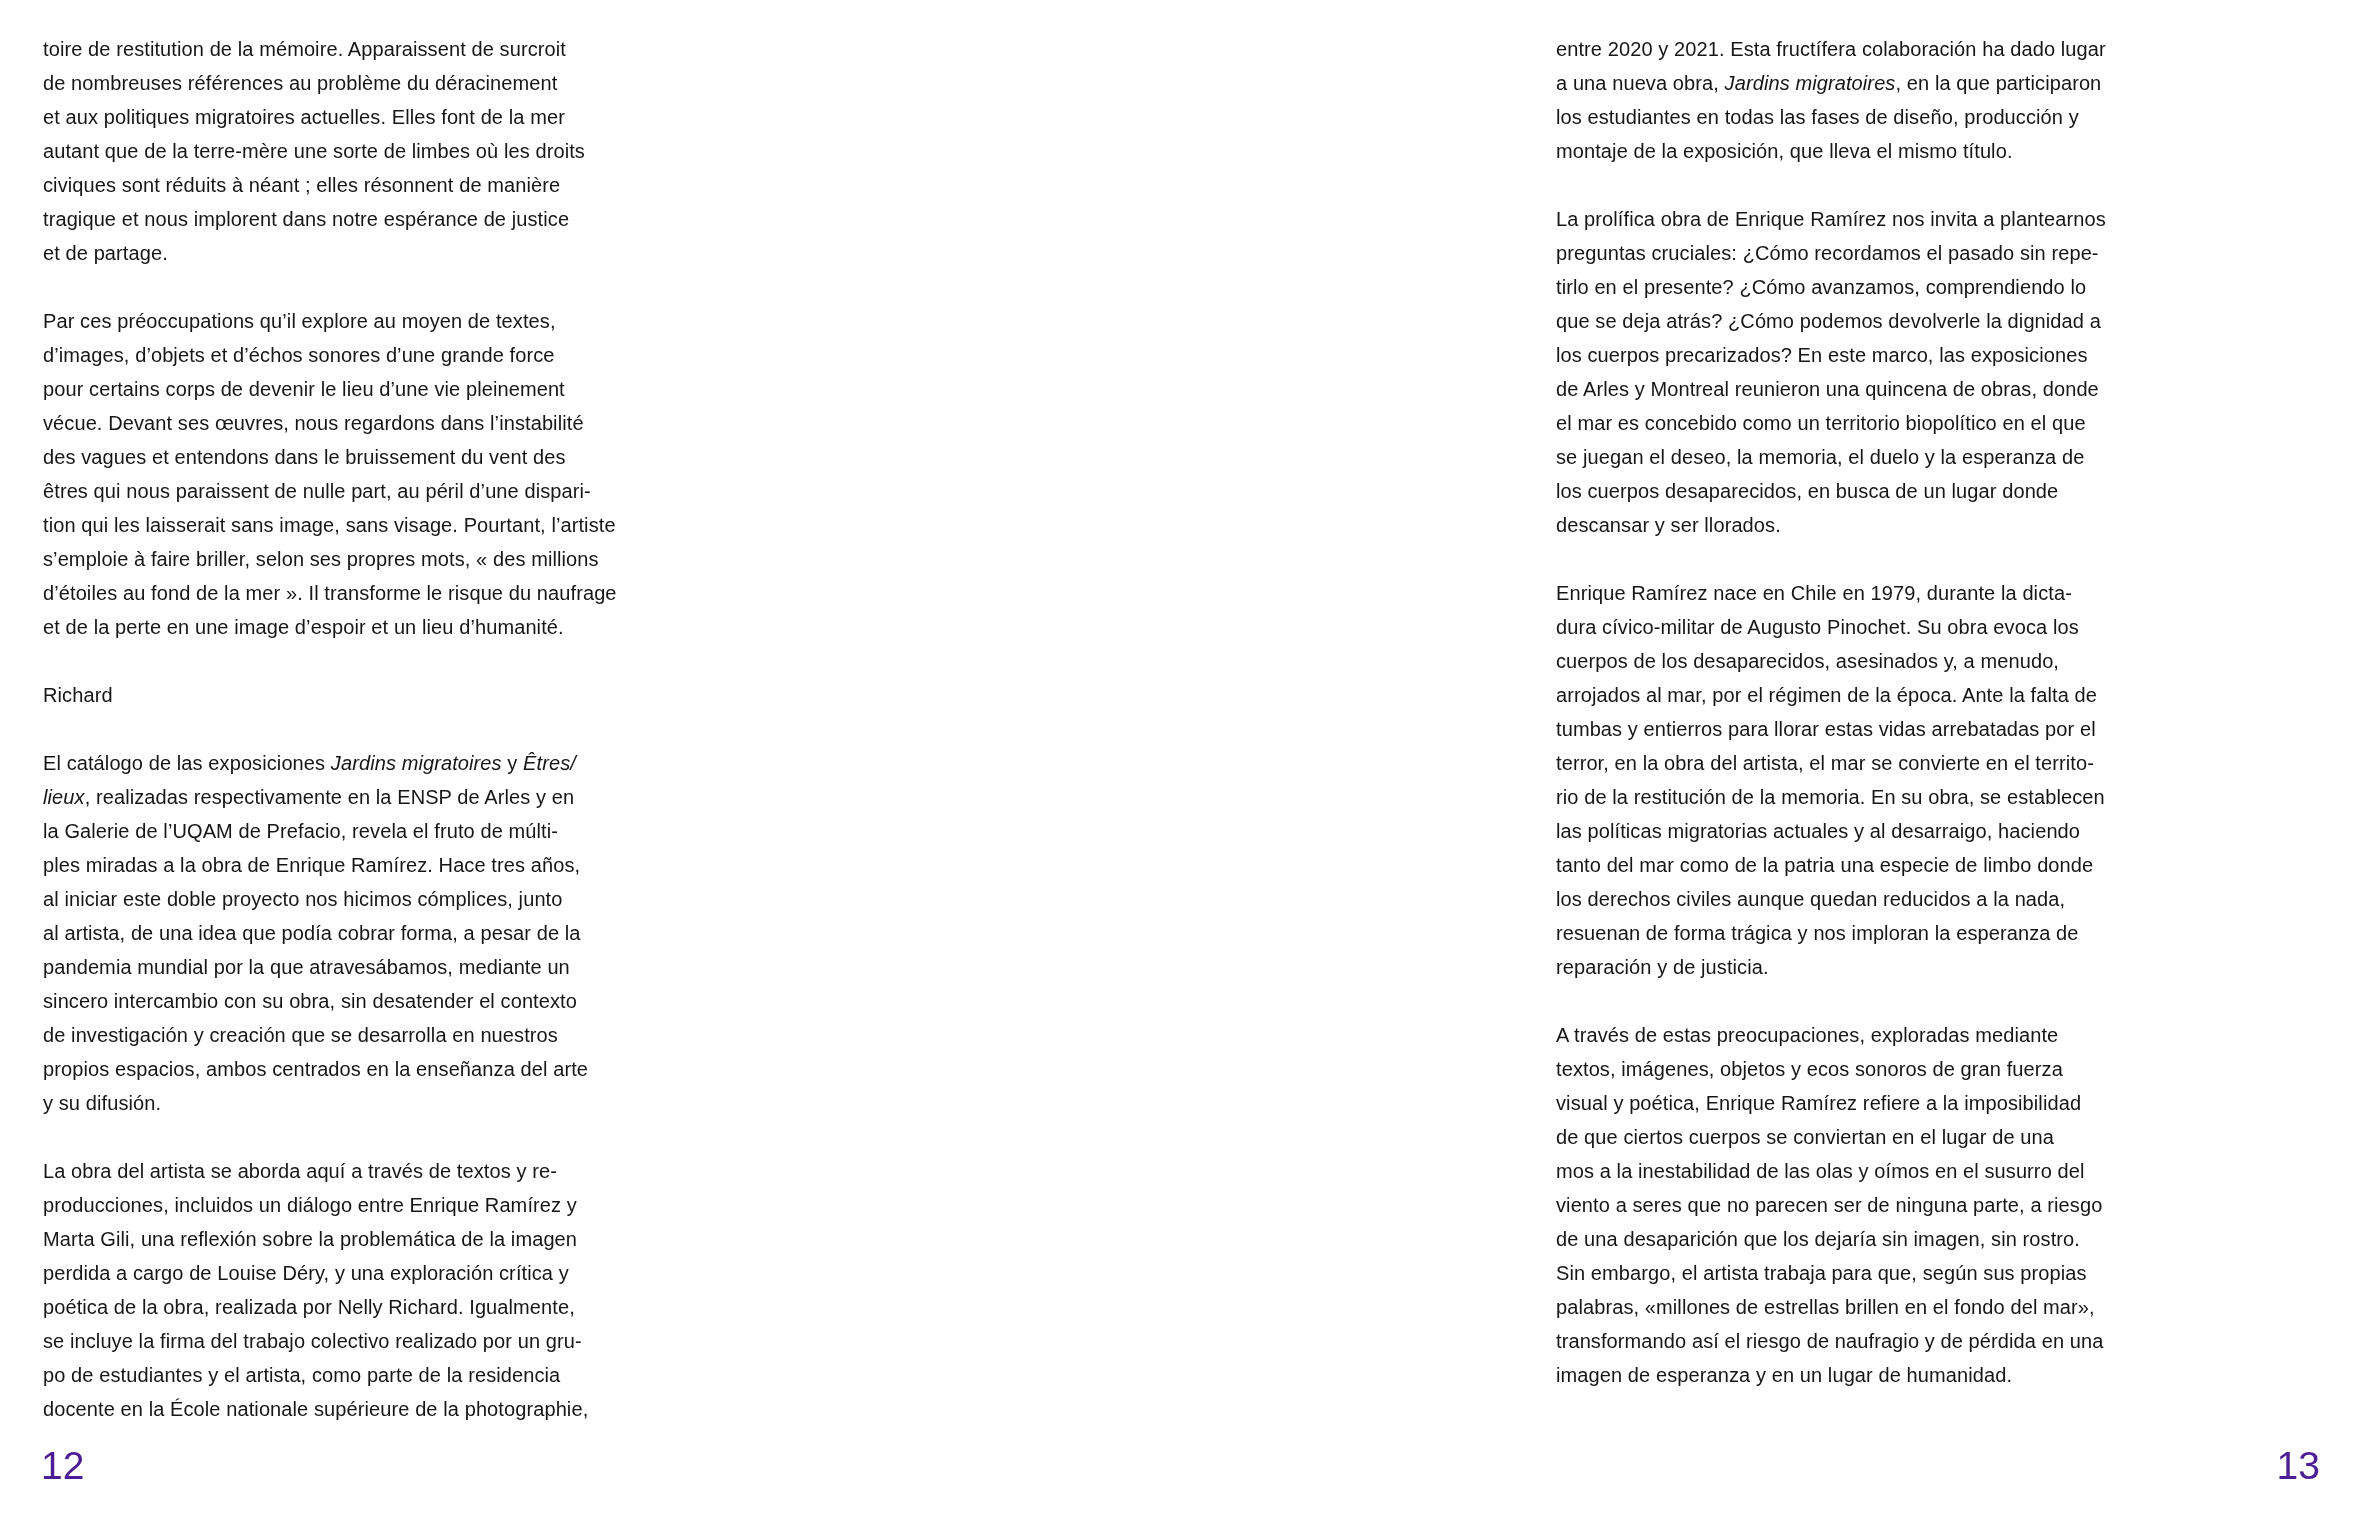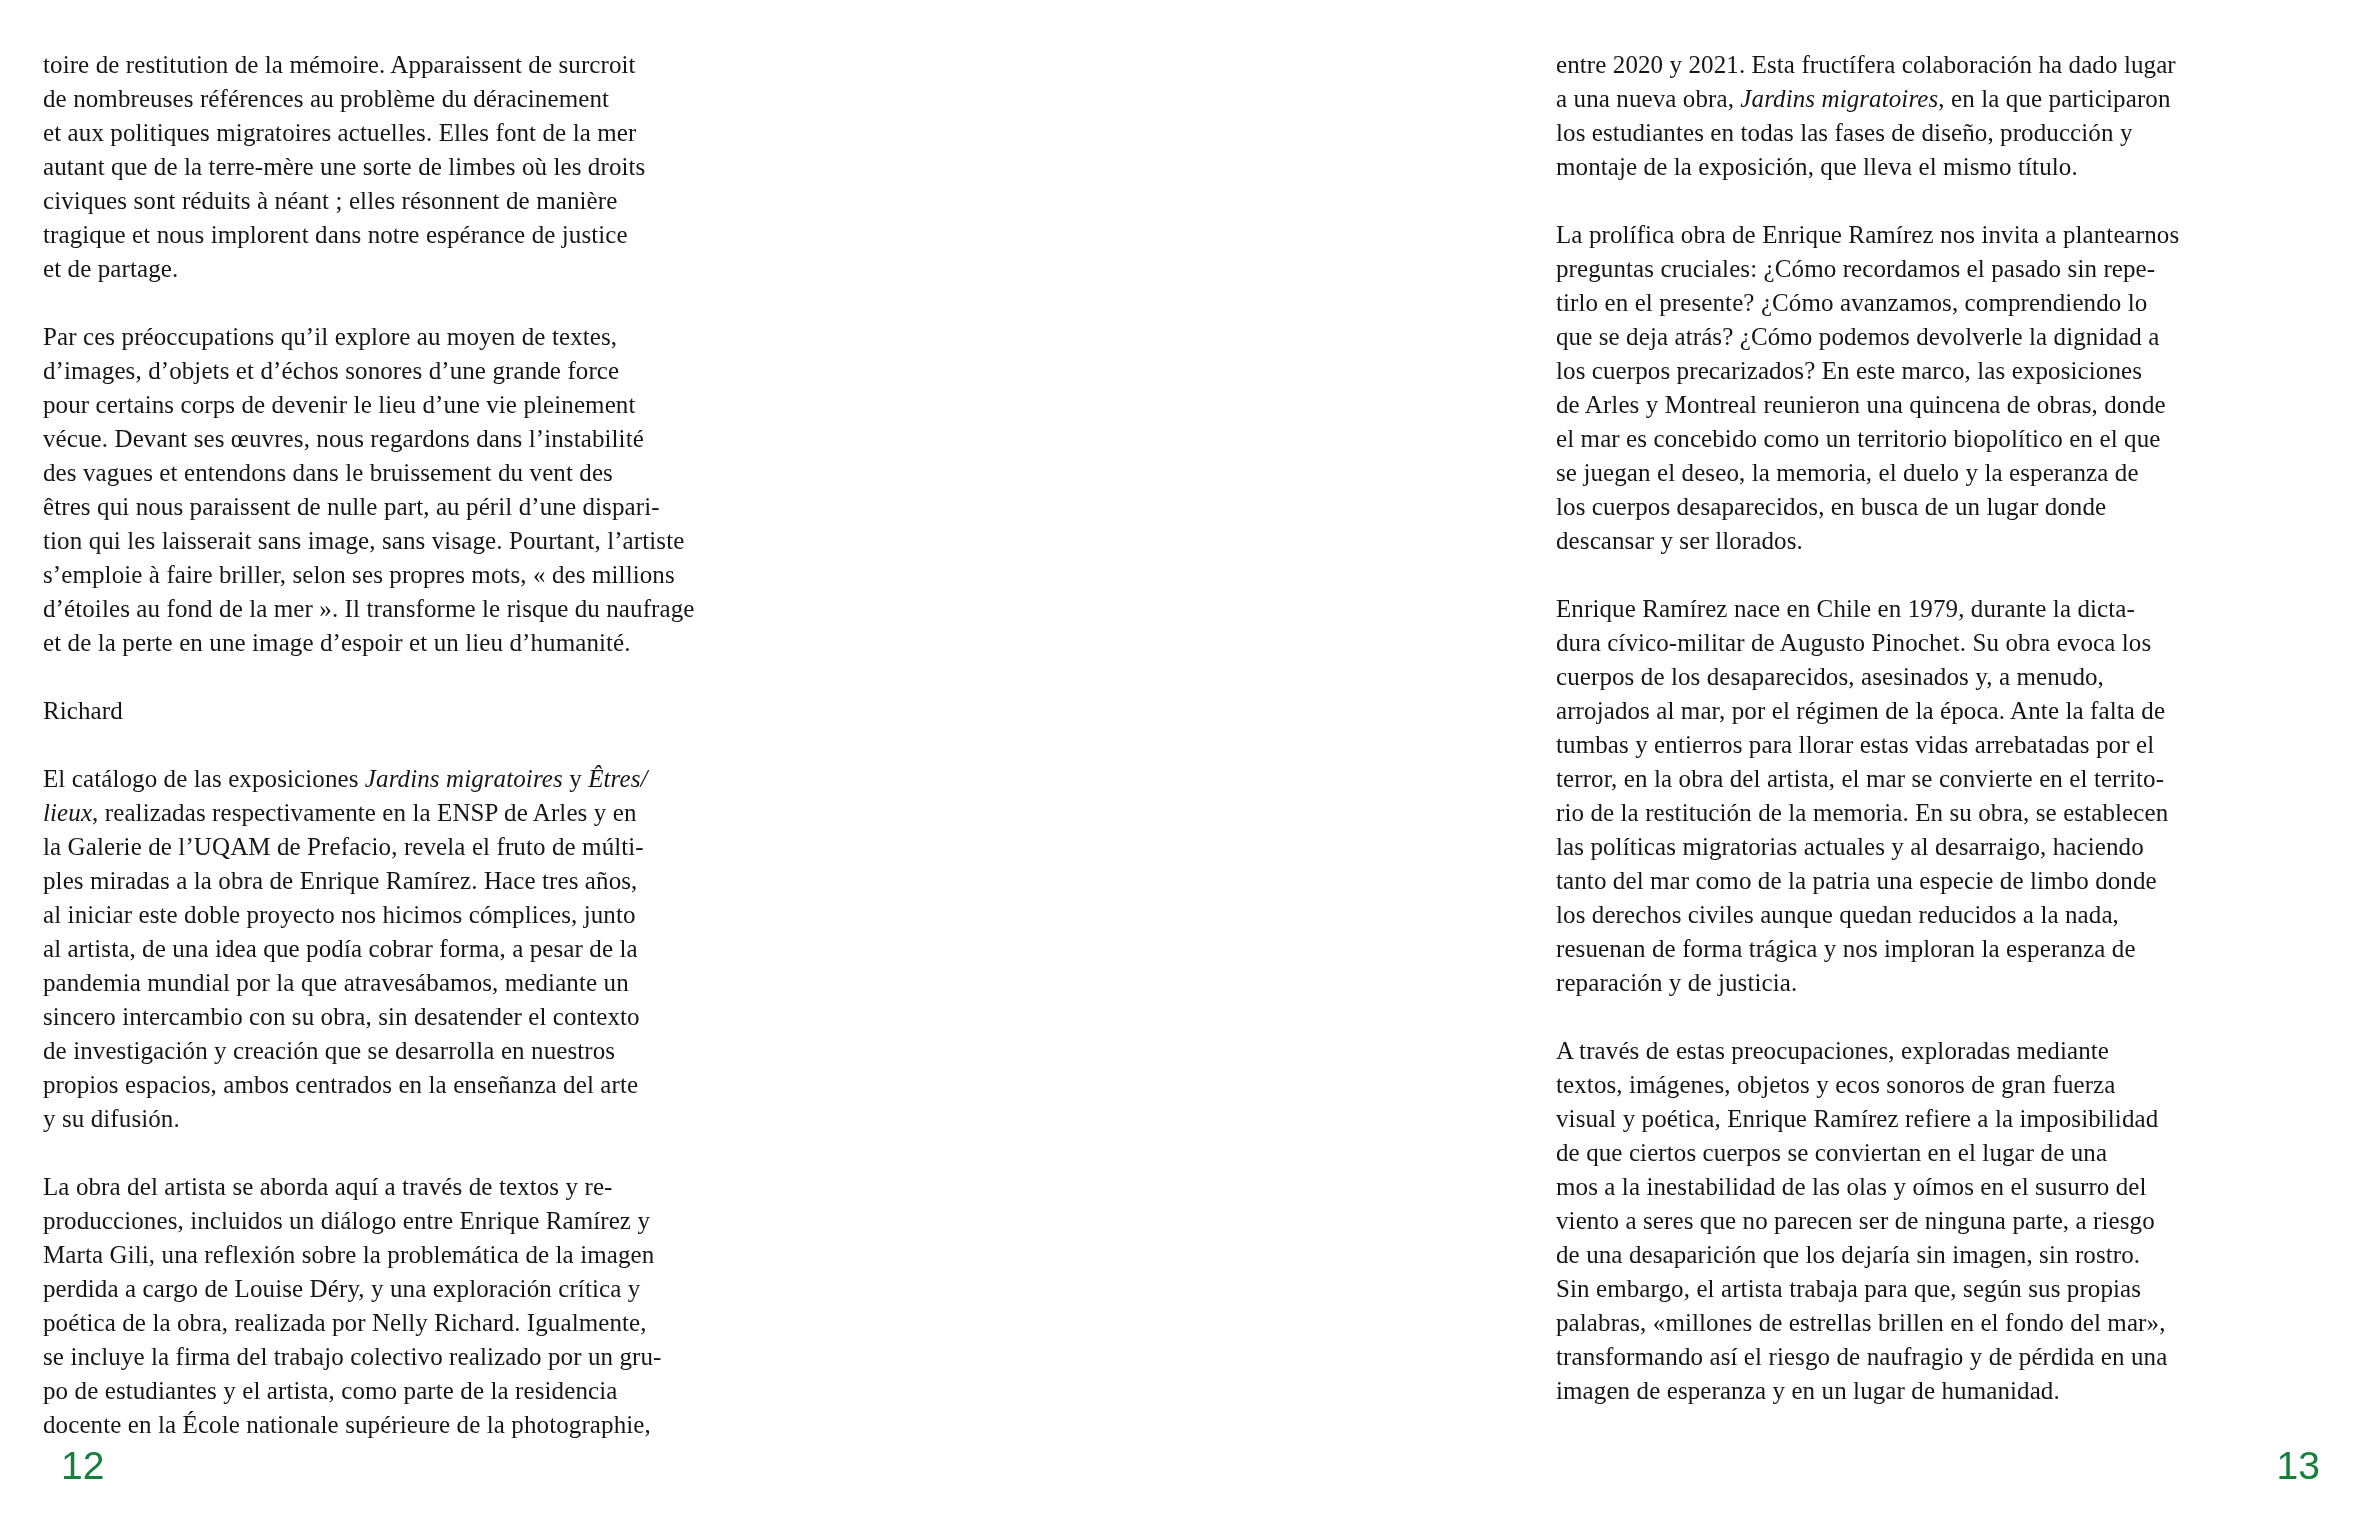--- a/index.html
+++ b/index.html
@@ -11,41 +11,39 @@
     position: relative;
     width: 2373px;
     height: 1539px;
     background: #ffffff;
     overflow: hidden;
     font-family: "Liberation Sans", "DejaVu Sans", sans-serif;
     color: #161616;
   }
   .text-col {
     position: absolute;
-    top: 48px;
+    top: 32px;
     width: 816px;
-    font-size: 25px;
+    font-size: 20px;
     line-height: 34px;
     letter-spacing: 0.1px;
-    font-family: Liberation Serif, serif;
   }
   #left-col  { left: 43px;  }
   #right-col { left: 1556px; }
   .para { margin: 0 0 34px 0; }
   .para:last-child { margin-bottom: 8px; }
   .line { white-space: nowrap; }
   .it { font-style: italic; }
   .pagenum {
     position: absolute;
     top: 1445px;
     font-size: 39px;
     line-height: 42px;
     font-weight: 400;
-    color: #15803d;
-    margin-left: 20px;
+    color: #4c1d95;
   }
   #pn-left  { left: 41px; }
   #pn-right { right: 53px; text-align: right; }
 </style>
 </head>
 <body>
 
 <div id="spread">
   <div id="left-col" class="text-col">
       <div class="para">

